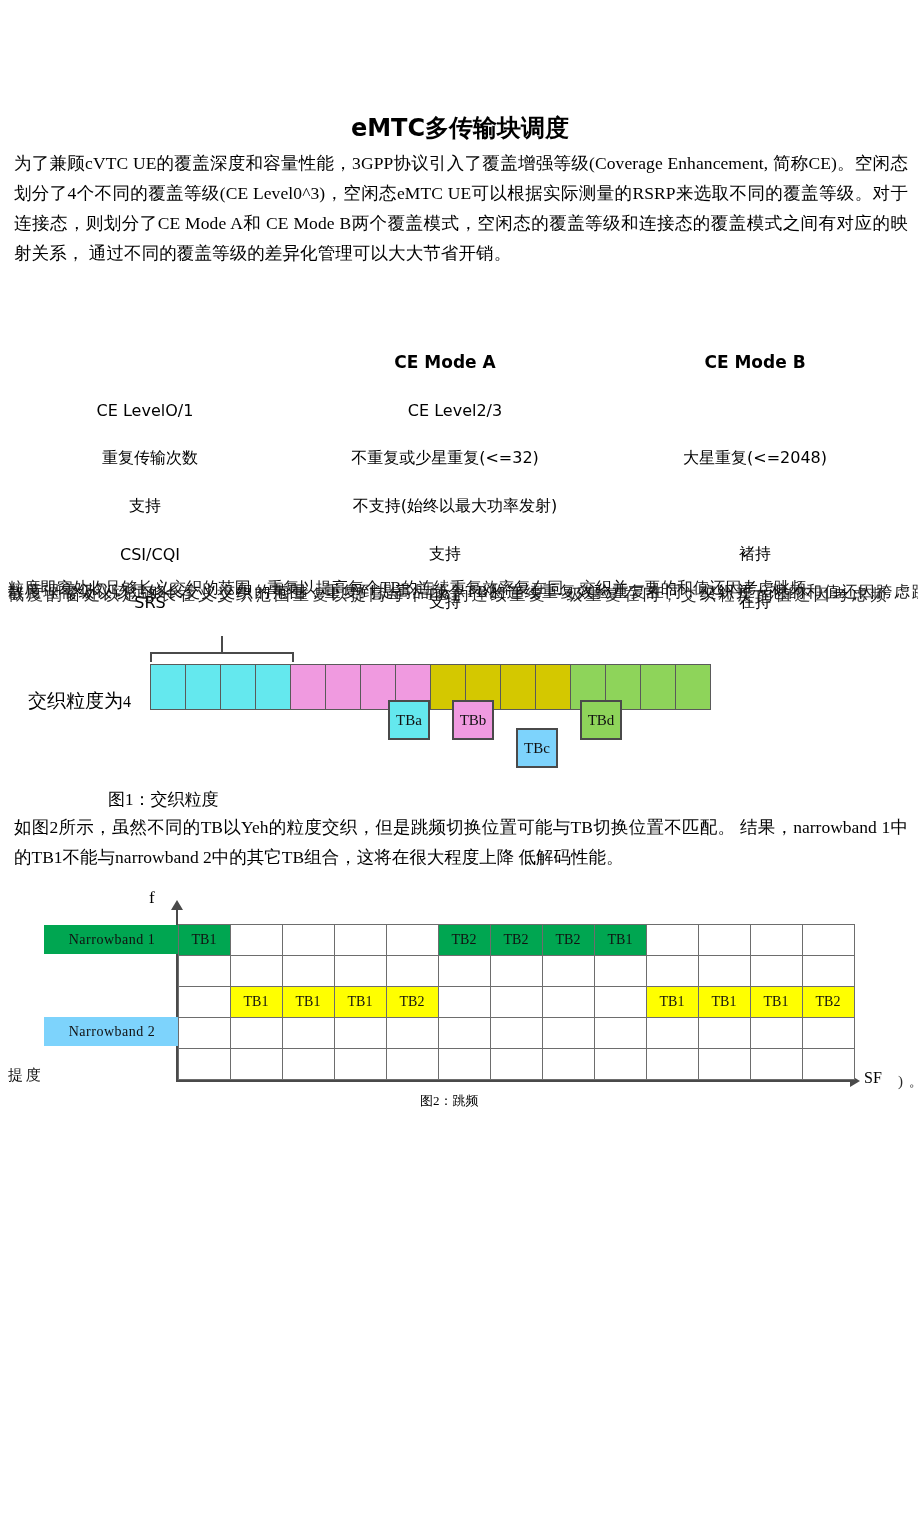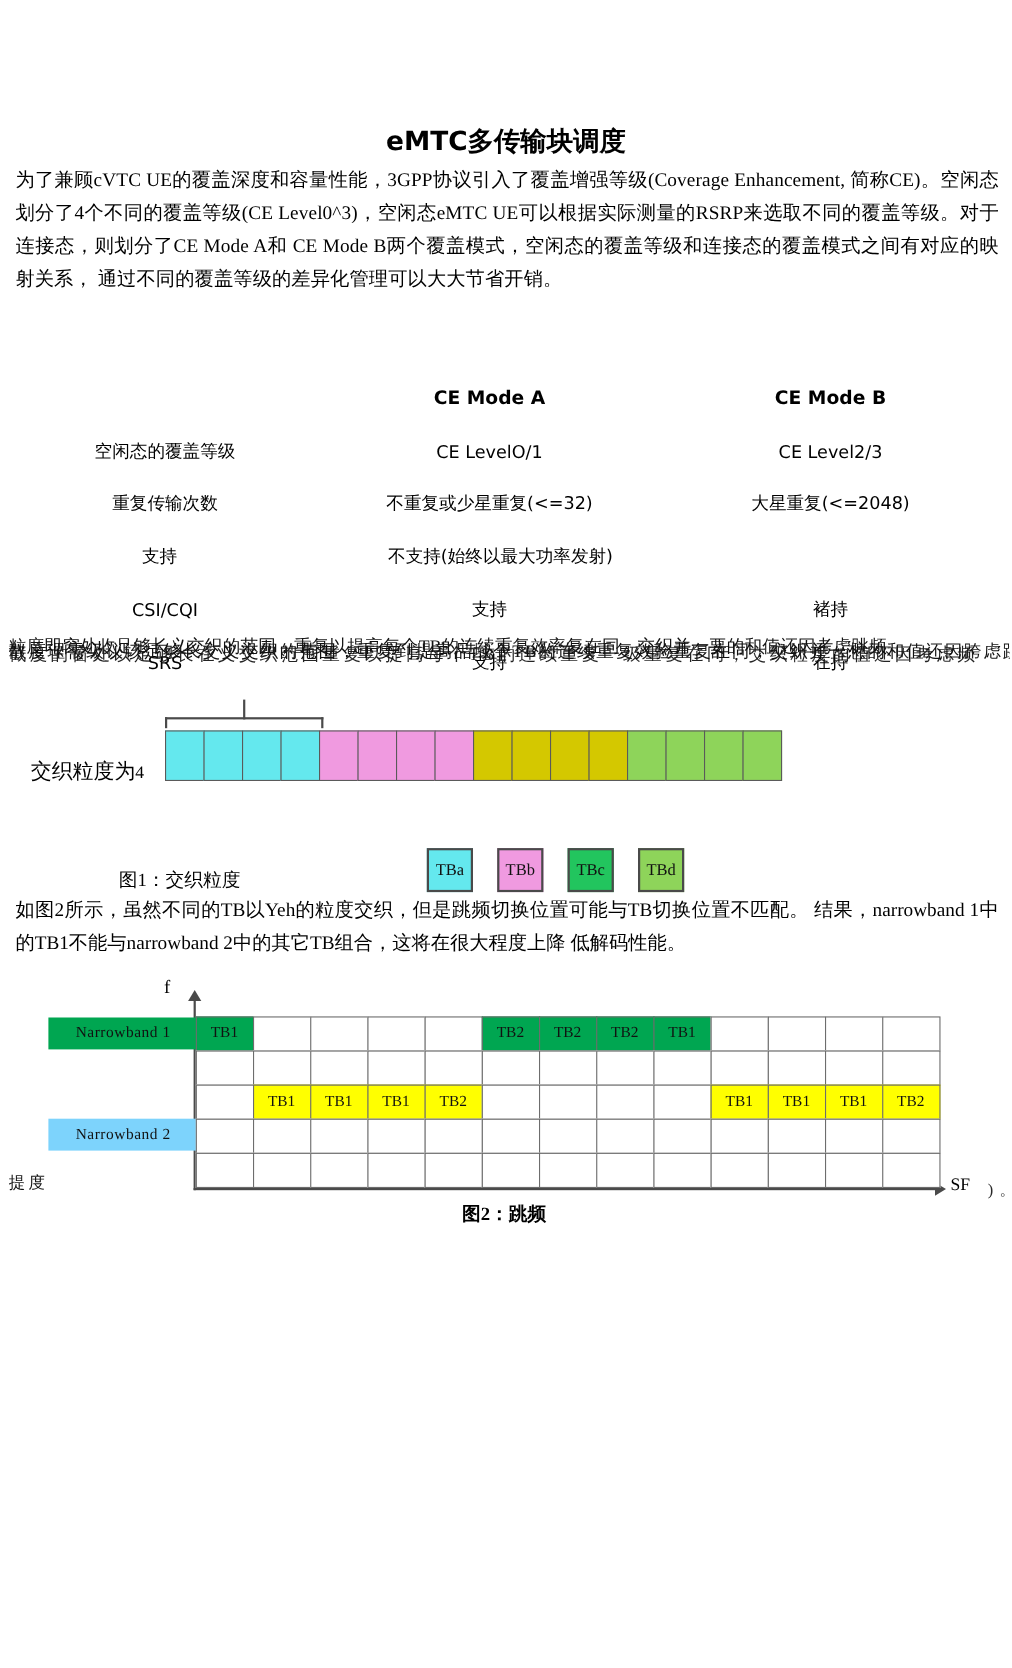--- a/index.html
+++ b/index.html
@@ -146,21 +146,21 @@
   .brace .stem {
     position: absolute;
     left: 71px; top: 0;
     width: 2px; height: 18px;
     background: #4a4a4a;
   }
 
   .legend {
     position: absolute;
     left: 348px;
-    top: 771px;
+    top: 700px;
     display: flex;
     gap: 22px;
     padding-left: 40px;
   }
   .legend-box {
     width: 42px;
     height: 40px;
     box-sizing: border-box;
     border: 2px solid #4a4a4a;
     display: flex;
@@ -271,22 +271,22 @@
     color: #111;
     letter-spacing: 0.5px;
   }
   .nb1 { left: 44px; top: 925px; }
   .nb2 { left: 44px; top: 1017px; }
 
   .fig2-caption {
     position: absolute;
     left: 420px;
     top: 1092px;
-    font-size: 17px;
-    font-weight: 700;
+    font-size: 13px;
+    font-weight: 400;
     z-index: 4;
     background: transparent;
   }
 </style>
 </head>
 <body>
 
 <div class="page">
 
   <div class="doc-title">eMTC多传输块调度</div>
@@ -294,21 +294,20 @@
   <div class="intro">为了兼顾cVTC UE的覆盖深度和容量性能，3GPP协议引入了覆盖增强等级(Coverage Enhancement, 简称CE)。空闲态划分了4个不同的覆盖等级(CE Level0^3)，空闲态eMTC UE可以根据实际测量的RSRP来选取不同的覆盖等级。对于连接态，则划分了CE Mode A和 CE Mode B两个覆盖模式，空闲态的覆盖等级和连接态的覆盖模式之间有对应的映射关系， 通过不同的覆盖等级的差异化管理可以大大节省开销。</div>
 
   <div class="cmp-table">
     <div class="cmp-row cmp-head">
       <div class="cmp-c0"></div>
       <div class="cmp-c1">CE Mode A</div>
       <div class="cmp-c2">CE Mode B</div>
     </div>
 
     <div class="cmp-row">
-      <div class="cmp-c0 cmp-body-cell">空闲态的覆盖等级</div>
       <div class="cmp-c1 cmp-body-cell">CE LevelO/1</div>
       <div class="cmp-c2 cmp-body-cell">CE Level2/3</div>
     </div>
 
     <div class="cmp-row">
       <div class="cmp-c0 cmp-body-cell">重复传输次数</div>
       <div class="cmp-c1 cmp-body-cell">不重复或少星重复(&lt;=32)</div>
       <div class="cmp-c2 cmp-body-cell">大星重复(&lt;=2048)</div>
     </div>
 
@@ -362,21 +361,21 @@
       <div class="cell" style="background: rgb(212, 200, 0);"></div>
       <div class="cell" style="background: rgb(142, 212, 90);"></div>
       <div class="cell" style="background: rgb(142, 212, 90);"></div>
       <div class="cell" style="background: rgb(142, 212, 90);"></div>
       <div class="cell" style="background: rgb(142, 212, 90);"></div>
     </div>
 
   <div class="legend" id="fig1-legend">
       <div class="legend-box" style="background: rgb(100, 232, 238);">TBa</div>
       <div class="legend-box" style="background: rgb(240, 154, 224);">TBb</div>
-      <div class="legend-box" style="background: #22c55e;">TBc</div>
+      <div class="legend-box" style="background: #7dd3fc; margin-top: 28px;">TBc</div>
       <div class="legend-box" style="background: rgb(142, 212, 90);">TBd</div>
     </div>
 
   <div class="fig1-caption">图1：交织粒度</div>
 
   <div class="para2">如图2所示，虽然不同的TB以Yeh的粒度交织，但是跳频切换位置可能与TB切换位置不匹配。 结果，narrowband 1中的TB1不能与narrowband 2中的其它TB组合，这将在很大程度上降 低解码性能。</div>
 
   <div class="axis-f">f</div>
   <div class="axis-v-head"></div>
   <div class="axis-v"></div>

